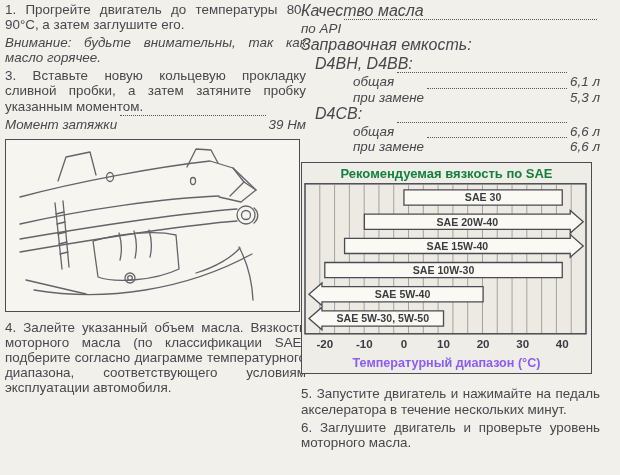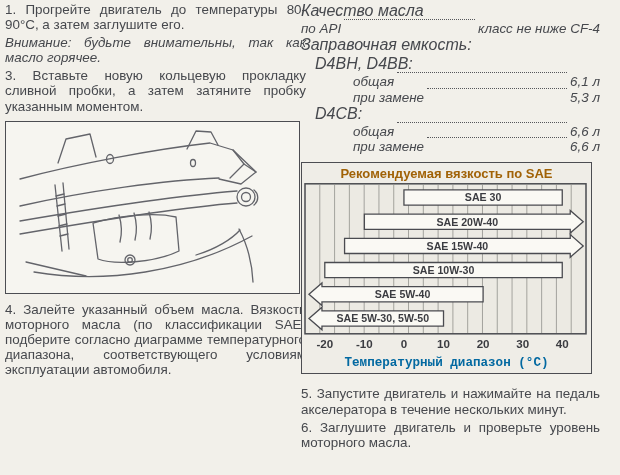--- a/index.html
+++ b/index.html
@@ -21,34 +21,39 @@
   .ind1{padding-left:14px;}
   .ind2 .leader-row, .ind2{padding-left:26px;}
   .figure-box{
     margin:7px 0 8px; width:293px; height:171px;
     border:1.6px solid #4c4d52; background:#f6f5f0;
   }
   .chart{
     margin-top:8px; width:289px; border:1.6px solid #4c4d52;
     background:#efede7; padding:1px 0 2px;
   }
-  .chart-title{text-align:center; font-size:13px; font-weight:600; color:#a16207; padding:2px 0 2px;}
-  .chart-xlabel{text-align:center; font-size:12.6px; font-weight:600; color:#0369a1; padding:0 0 1px;font-family:Liberation Mono, monospace;}
+  .chart-title{text-align:center; font-size:13px; font-weight:600; color:#15803d; padding:2px 0 2px;}
+  .chart-xlabel{text-align:center; font-size:12.6px; font-weight:600; color:#8b5cf6; padding:0 0 1px;}
   svg text{font-family:"Liberation Sans", sans-serif;}
   .bottom-steps{margin-top:12px;}
 </style>
 </head>
 <body>
 
 <div class="page">
 
   <div class="col col-left">
     <p class="para">1. Прогрейте двигатель до температуры 80-90°C, а затем заглушите его.</p>
     <p class="para ital"><span class="uline">Внимание</span><span>: будьте внимательны, так как масло горячее.</span></p>
     <p class="para">3. Вставьте новую кольцевую прокладку сливной пробки, а затем затяните пробку указанным моментом.</p>
+    <div class="leader-row ital">
+      <span>Момент затяжки</span>
+      <span class="dots"></span>
+      <span>39 Нм</span>
+    </div>
 
     <div class="figure-box">
       <svg width="293" height="170" viewBox="0 0 293 170">
         <g stroke="#63646a" stroke-width="1.3" fill="none" stroke-linecap="round" stroke-linejoin="round">
 
           <path d="M14,57 C70,42 150,27 204,21 L227,28 L250,50"></path>
           <path d="M14,84 C80,69 160,58 213,56"></path>
           <path d="M227,28 L238,42 L250,50 L235,62 L213,57"></path>
           <path d="M238,42 L224,56"></path>
 
@@ -86,21 +91,20 @@
 
     <p class="para">4. Залейте указанный объем масла. Вязкость моторного масла (по классификации SAE) подберите согласно диаграмме температурного диапазона, соответствующего условиям эксплуатации автомобиля.</p>
   </div>
 
   <div class="col col-right">
     <div class="spec">
       <div class="line">Качество масла</div>
       <div class="leader-row">
         <span>по API</span>
         <span class="dots"></span>
-        <span>класс не ниже CF-4</span>
       </div>
       <div class="line">Заправочная емкость:</div>
       <div class="line ind1">D4BH, D4BB:</div>
       <div class="ind2">
         <div class="leader-row">
           <span>общая</span>
           <span class="dots"></span>
           <span>6,1 л</span>
         </div>
         <div class="leader-row">

